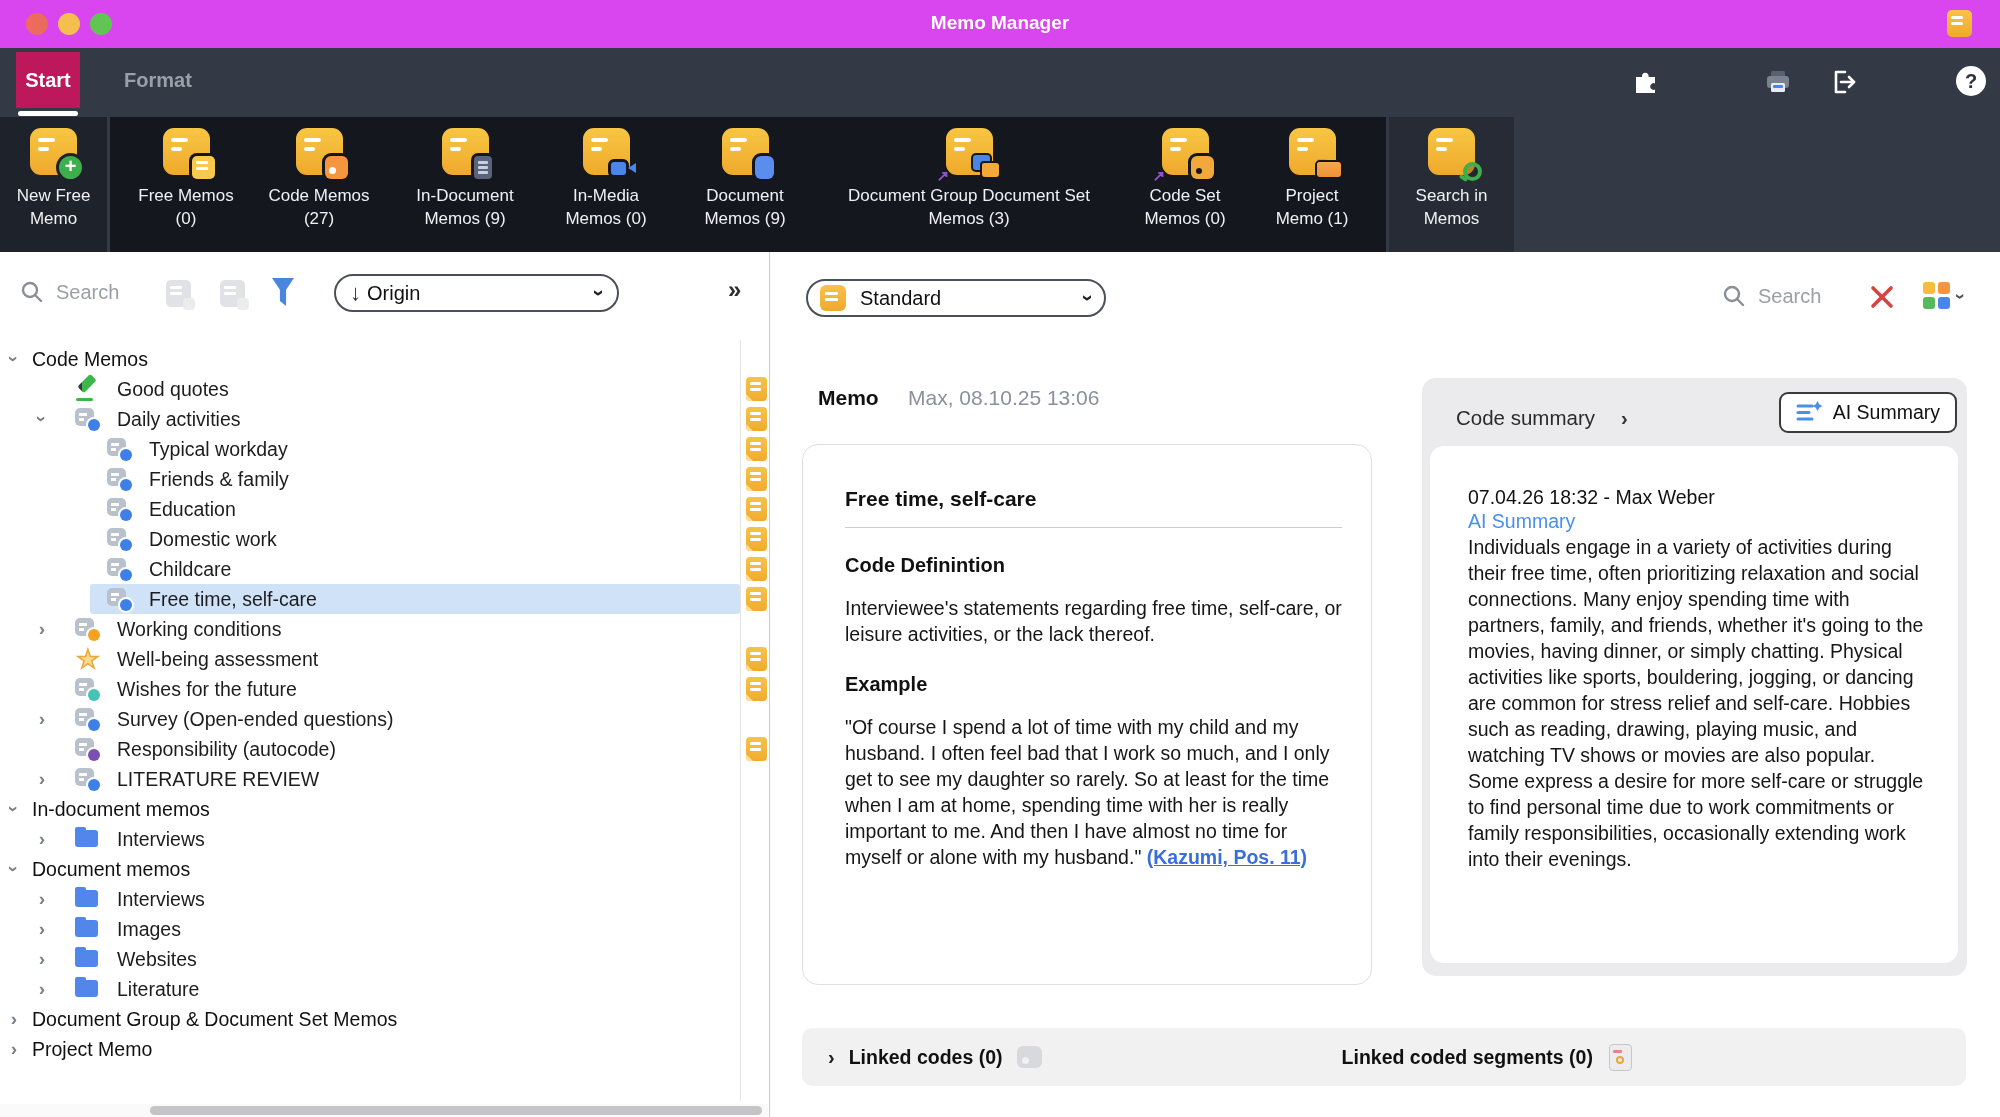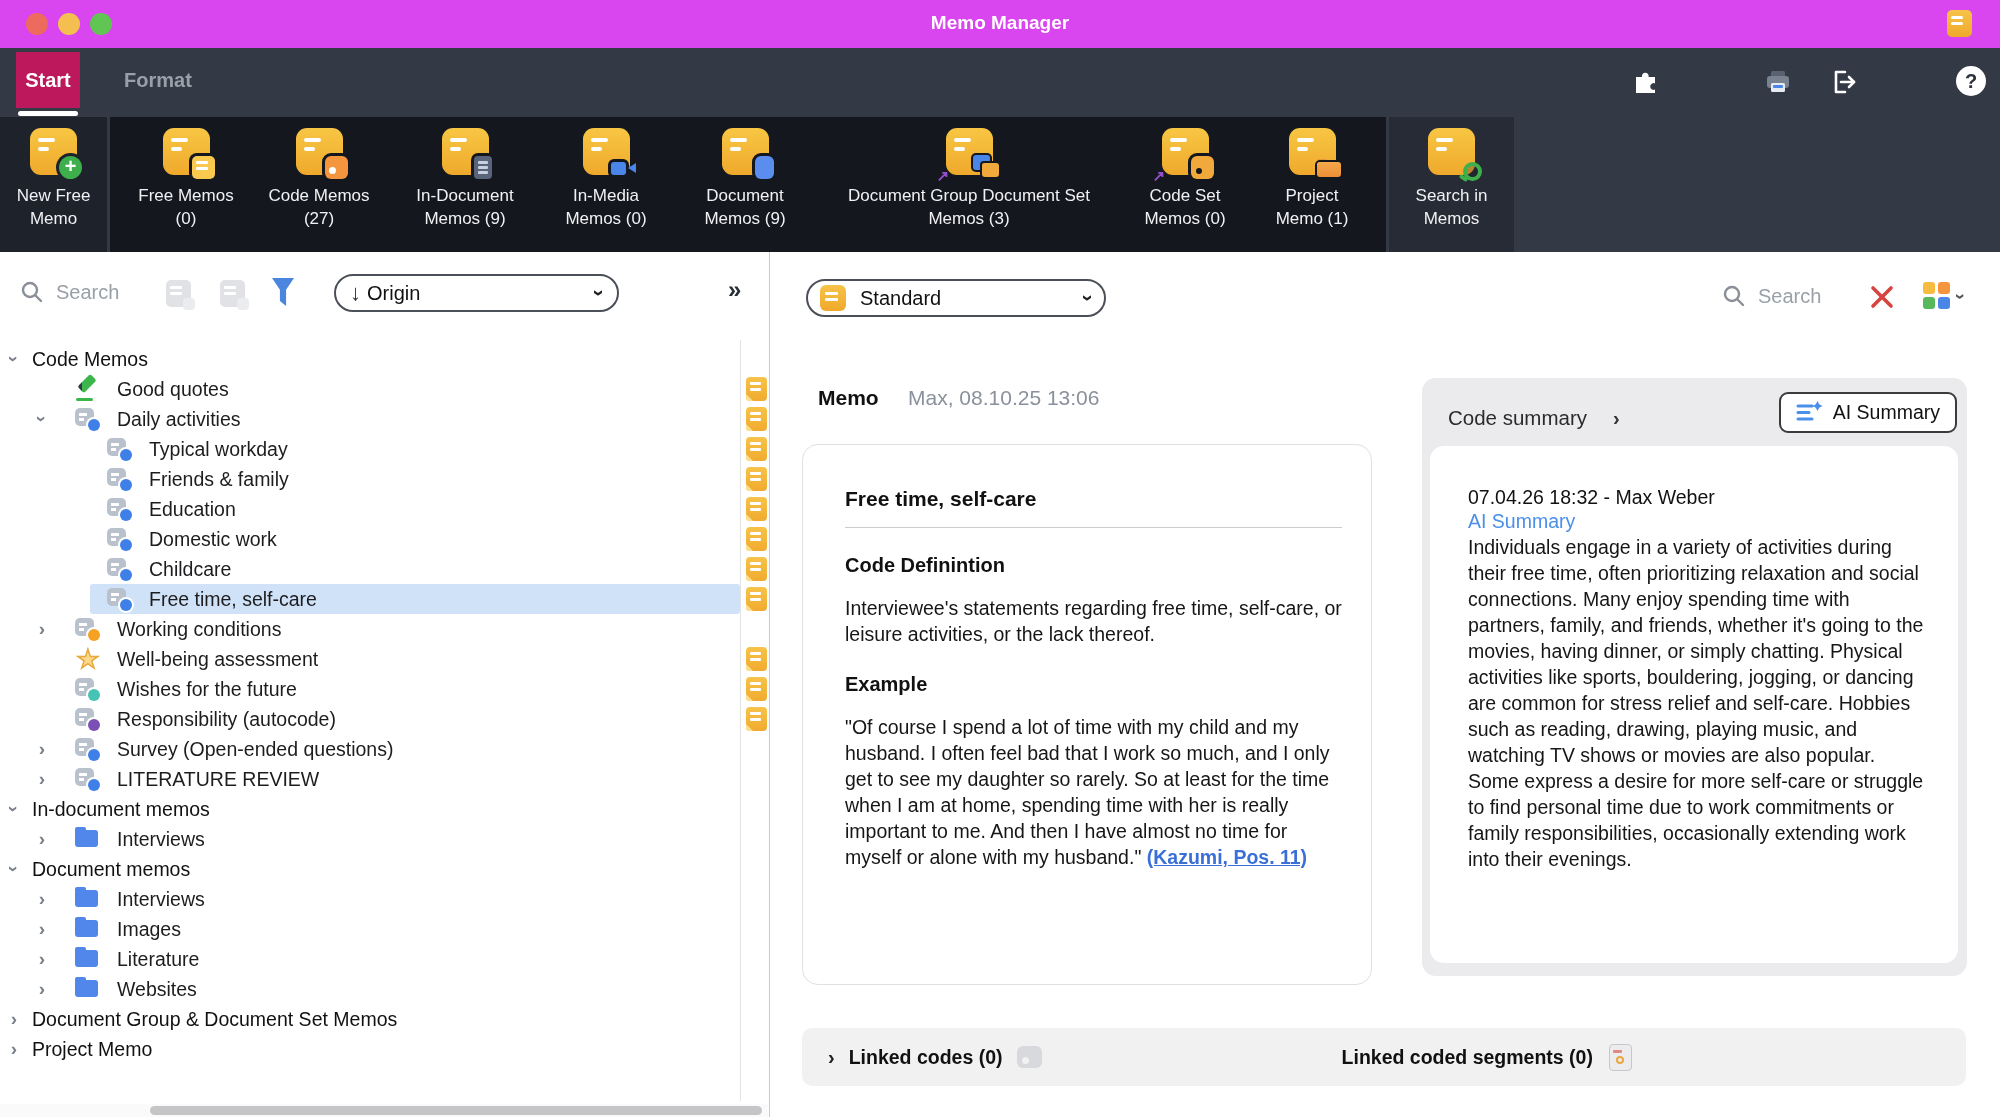--- a/index.html
+++ b/index.html
@@ -134,21 +134,21 @@
   .cpuzzle-chev{position:absolute;left:1186px;top:34px;font-size:18px;color:#555;font-weight:700;display:inline-block;transform:rotate(90deg);}
   .memo-kind{position:absolute;left:47px;top:134px;font-size:21px;font-weight:700;color:#111;}
   .memo-meta{position:absolute;left:137px;top:134px;font-size:21px;color:#8a919c;}
   .memo-card{position:absolute;left:31px;top:192px;width:570px;height:541px;background:#fff;border:1.5px solid #e0e0e3;border-radius:16px;box-sizing:border-box;padding:42px 36px 0 42px;}
   .memo-title{font-size:21px;font-weight:700;color:#111;}
   .memo-divider{margin-top:16px;height:1px;background:#ccc;width:497px;}
   .sec-heading{margin-top:26px;font-size:20px;font-weight:700;color:#111;}
   .sec-text{margin-top:18px;font-size:19.5px;line-height:26px;color:#161616;width:500px;}
   .memo-link{color:#3a6fd8;text-decoration:underline;font-weight:700;}
   .summary-wrap{position:absolute;left:651px;top:126px;width:545px;height:598px;background:#ebebed;border-radius:14px;}
-  .summary-head{position:absolute;left:26px;top:28px;display:flex;align-items:flex-end;font-size:20.5px;color:#2b2b2e;}
+  .summary-head{position:absolute;left:34px;top:28px;display:flex;align-items:flex-end;font-size:20.5px;color:#2b2b2e;}
   .sum-chev{margin-left:26px;font-weight:700;color:#333;font-size:20px;}
   .ai-btn{position:absolute;right:10px;top:14px;height:41px;border:2px solid #3b3b3d;border-radius:9px;background:#fff;
     display:flex;align-items:center;padding:0 15px;gap:10px;box-sizing:border-box;}
   .ai-btn-label{font-size:19.5px;color:#111;}
   .summary-card{position:absolute;left:8px;top:68px;width:528px;height:517px;background:#ffffff;border-radius:14px;box-sizing:border-box;padding:40px 36px 0 38px;}
   .sum-meta{font-size:19.5px;color:#111;}
   .sum-link{font-size:19.5px;color:#4a8fe8;margin-top:1px;}
   .sum-body{font-size:19.5px;line-height:26px;color:#161616;margin-top:1px;width:456px;}
   .footerbar{position:absolute;left:31px;top:776px;width:1164px;height:58px;background:#f1f1f2;border-radius:10px;display:flex;align-items:center;}
   .fchev{margin-left:26px;font-size:20px;font-weight:700;color:#222;display:inline-block;}
@@ -387,36 +387,36 @@
       </div>
 
       <div class="trow d1">
         <span class="chev none"></span>
         <span class="ticon i-code-teal"></span>
         <span class="tlabel">Wishes for the future</span>
         <span class="memoflag"></span>
       </div>
 
       <div class="trow d1">
+        <span class="chev right"></span>
+        <span class="ticon i-code-blue"></span>
+        <span class="tlabel">Survey (Open-ended questions)</span>
+
+      </div>
+
+      <div class="trow d1">
         <span class="chev none"></span>
         <span class="ticon i-code-purple"></span>
         <span class="tlabel">Responsibility (autocode)</span>
         <span class="memoflag"></span>
       </div>
 
       <div class="trow d1">
         <span class="chev right"></span>
         <span class="ticon i-code-blue"></span>
-        <span class="tlabel">Survey (Open-ended questions)</span>
-
-      </div>
-
-      <div class="trow d1">
-        <span class="chev right"></span>
-        <span class="ticon i-code-blue"></span>
         <span class="tlabel">LITERATURE REVIEW</span>
 
       </div>
 
       <div class="trow d0 bold">
         <span class="chev down"></span>
 
         <span class="tlabel">In-document memos</span>
 
       </div>
@@ -445,28 +445,28 @@
       <div class="trow d1">
         <span class="chev right"></span>
         <span class="ticon i-folder"></span>
         <span class="tlabel">Images</span>
 
       </div>
 
       <div class="trow d1">
         <span class="chev right"></span>
         <span class="ticon i-folder"></span>
+        <span class="tlabel">Websites</span>
+
+      </div>
+
+      <div class="trow d1">
+        <span class="chev right"></span>
+        <span class="ticon i-folder"></span>
         <span class="tlabel">Literature</span>
-
-      </div>
-
-      <div class="trow d1">
-        <span class="chev right"></span>
-        <span class="ticon i-folder"></span>
-        <span class="tlabel">Websites</span>
 
       </div>
 
       <div class="trow d0 bold">
         <span class="chev right"></span>
 
         <span class="tlabel">Document Group &amp; Document Set Memos</span>
 
       </div>
 

